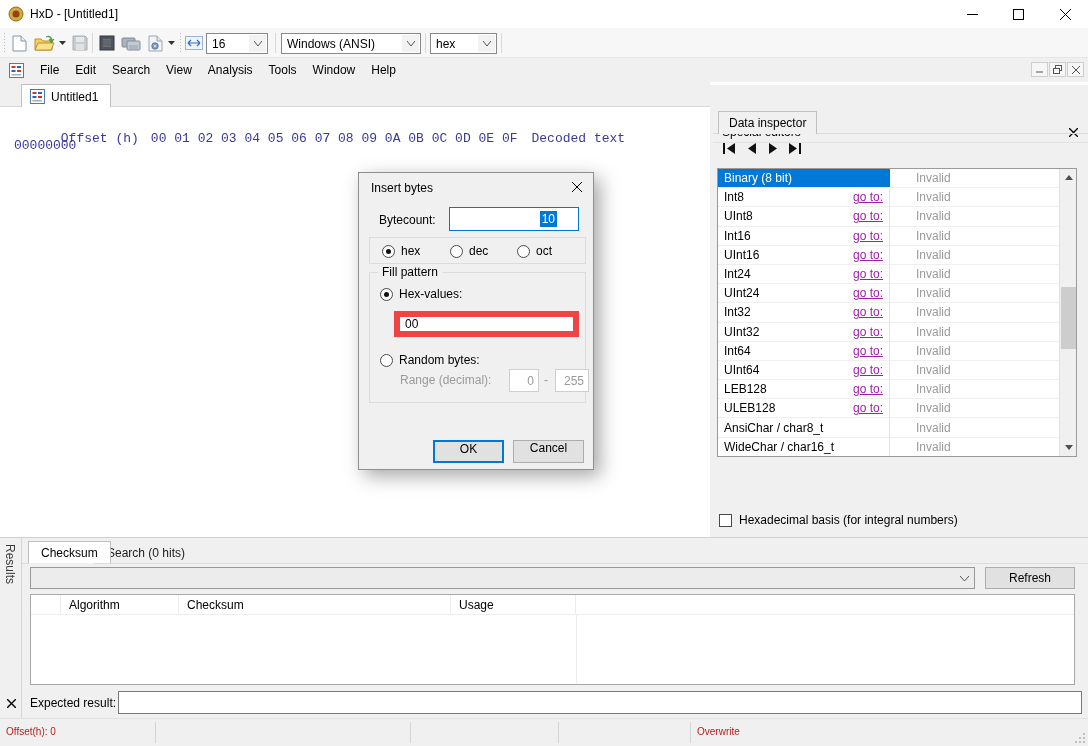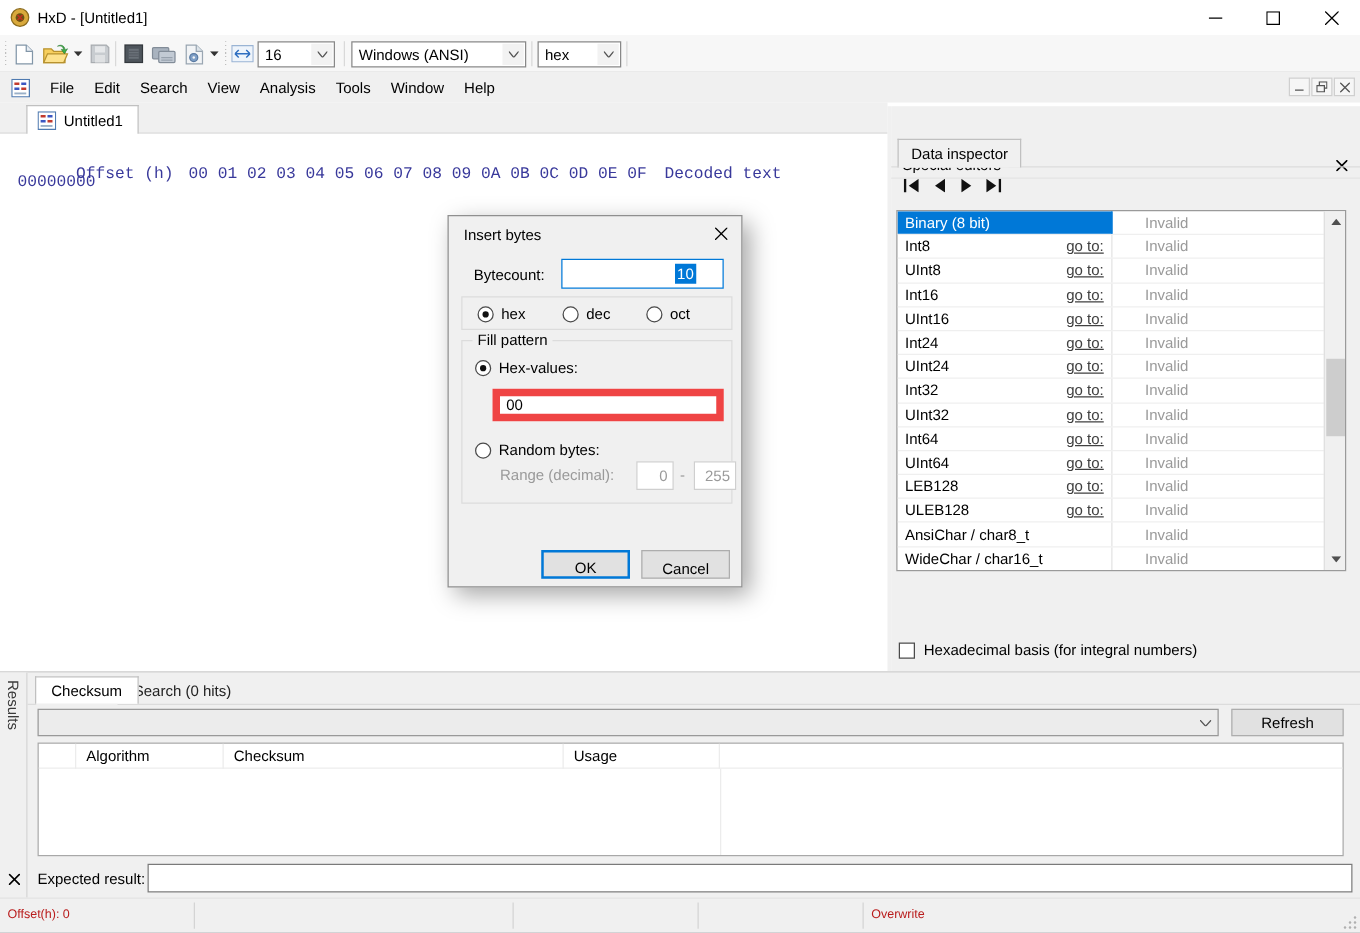--- a/index.html
+++ b/index.html
@@ -44,21 +44,21 @@
   .se-close { position:absolute; right:7px; top:3px; width:16px; height:16px; display:flex; align-items:center; justify-content:center; }
   .se-tab { position:absolute; left:5px; top:26px; height:23px; background:#f0f0f0; border:1px solid #c0c0c0; border-bottom:none; padding:4px 10px 0 10px; z-index:2; }
   .se-tabline { position:absolute; left:0; top:48px; width:375px; height:1px; background:#dcdcdc; }
   .se-tabmask { position:absolute; left:6px; top:48px; width:88px; height:1px; background:#f0f0f0; z-index:3; }
   .nav-btn { position:absolute; top:54px; width:20px; height:18px; display:flex; align-items:center; justify-content:center; }
   .di-list { position:absolute; left:4px; top:83px; width:360px; height:289px; background:#fff; border:1px solid #9a9a9a; overflow:hidden; }
   .di-rows { position:absolute; left:0; top:0; width:342px; }
   .di-row { display:flex; height:19.2px; align-items:center; border-bottom:1px solid #efefef; }
   .di-name { position:relative; flex:0 0 172px; height:100%; display:flex; align-items:center; padding-left:6px; border-right:1px solid #e4e4e4; }
   .di-row.selected .di-name { background:#0078d7; color:#fff; border-right-color:#0078d7; }
-  .di-goto { position:absolute; right:6px; color:#404040; text-decoration:underline; }
+  .di-goto { position:absolute; right:6px; color:#a21caf; text-decoration:underline; }
   .di-value { padding-left:8px; color:#9a9a9a;margin-left:18px; }
   .di-scroll { position:absolute; right:0; top:0; width:17px; height:287px; background:#f0f0f0; border-left:1px solid #e0e0e0; }
   .di-scroll .arr { position:absolute; left:0; width:17px; height:17px; display:flex; align-items:center; justify-content:center; color:#505050; font-size:9px; }
   .di-thumb { position:absolute; left:1px; top:118px; width:15px; height:62px; background:#cdcdcd; }
   .groupbox { position:absolute; border:1px solid #d9dde1; }
   .groupbox .gb-label { position:absolute; left:8px; top:-8px; background:#f0f0f0; padding:0 4px; }
   .bo-group { left:4px; top:378px; width:360px; height:42px; }
   .radio { display:inline-block; width:13px; height:13px; border:1px solid #4a4a4a; border-radius:50%; background:#fff; position:relative; vertical-align:-2px; }
   .radio.checked::after { content:""; position:absolute; left:3px; top:3px; width:5px; height:5px; border-radius:50%; background:#111; }
   .radio-item { position:absolute; display:flex; align-items:center; gap:6px; }
@@ -95,21 +95,21 @@
   .dlg-close { position:absolute; right:0; top:0; width:32px; height:28px; display:flex; align-items:center; justify-content:center; }
   .dlg-label { position:absolute; font-size:12px; }
   .bytecount-input { position:absolute; left:90px; top:34px; width:130px; height:24px; background:#fff; border:1px solid #0078d7; display:flex; align-items:center; justify-content:flex-end; padding-right:21px; }
   .sel-text { background:#0078d7; color:#fff; padding:1px 2px; }
   .radix-group { position:absolute; left:10px; top:64px; width:217px; height:27px; border:1px solid #dcdcdc; }
   .fill-group { left:10px; top:99px; width:217px; height:131px; border:1px solid #dcdcdc; }
   .fill-group .gb-label { background:#f0f0f0; }
   .hexval-input { position:absolute; left:24px; top:38px; width:185px; height:26px; background:#fff; border:6px solid #ef4444; display:flex; align-items:center; padding-left:5px; }
   .range-row { position:absolute; left:30px; top:100px; color:#9a9a9a; }
   .range-input { position:absolute; top:-4px; height:23px; background:#fff; border:1px solid #cfcfcf; color:#9a9a9a; display:flex; align-items:center; justify-content:flex-end; padding-right:4px; }
-  .dlg-btn { position:absolute; top:267px; width:71px; height:23px; background:#e1e1e1; display:flex; align-items:flex-end; justify-content:center; }
+  .dlg-btn { position:absolute; top:267px; width:71px; height:23px; background:#e1e1e1; display:flex; align-items:flex-start; justify-content:center; }
   .dlg-ok { left:74px; border:2px solid #0078d7; }
   .dlg-cancel { left:154px; border:1px solid #adadad; }
   svg { display:block; }
 </style>
 </head>
 <body>
 
 <div class="window">
 
   <div class="titlebar">

